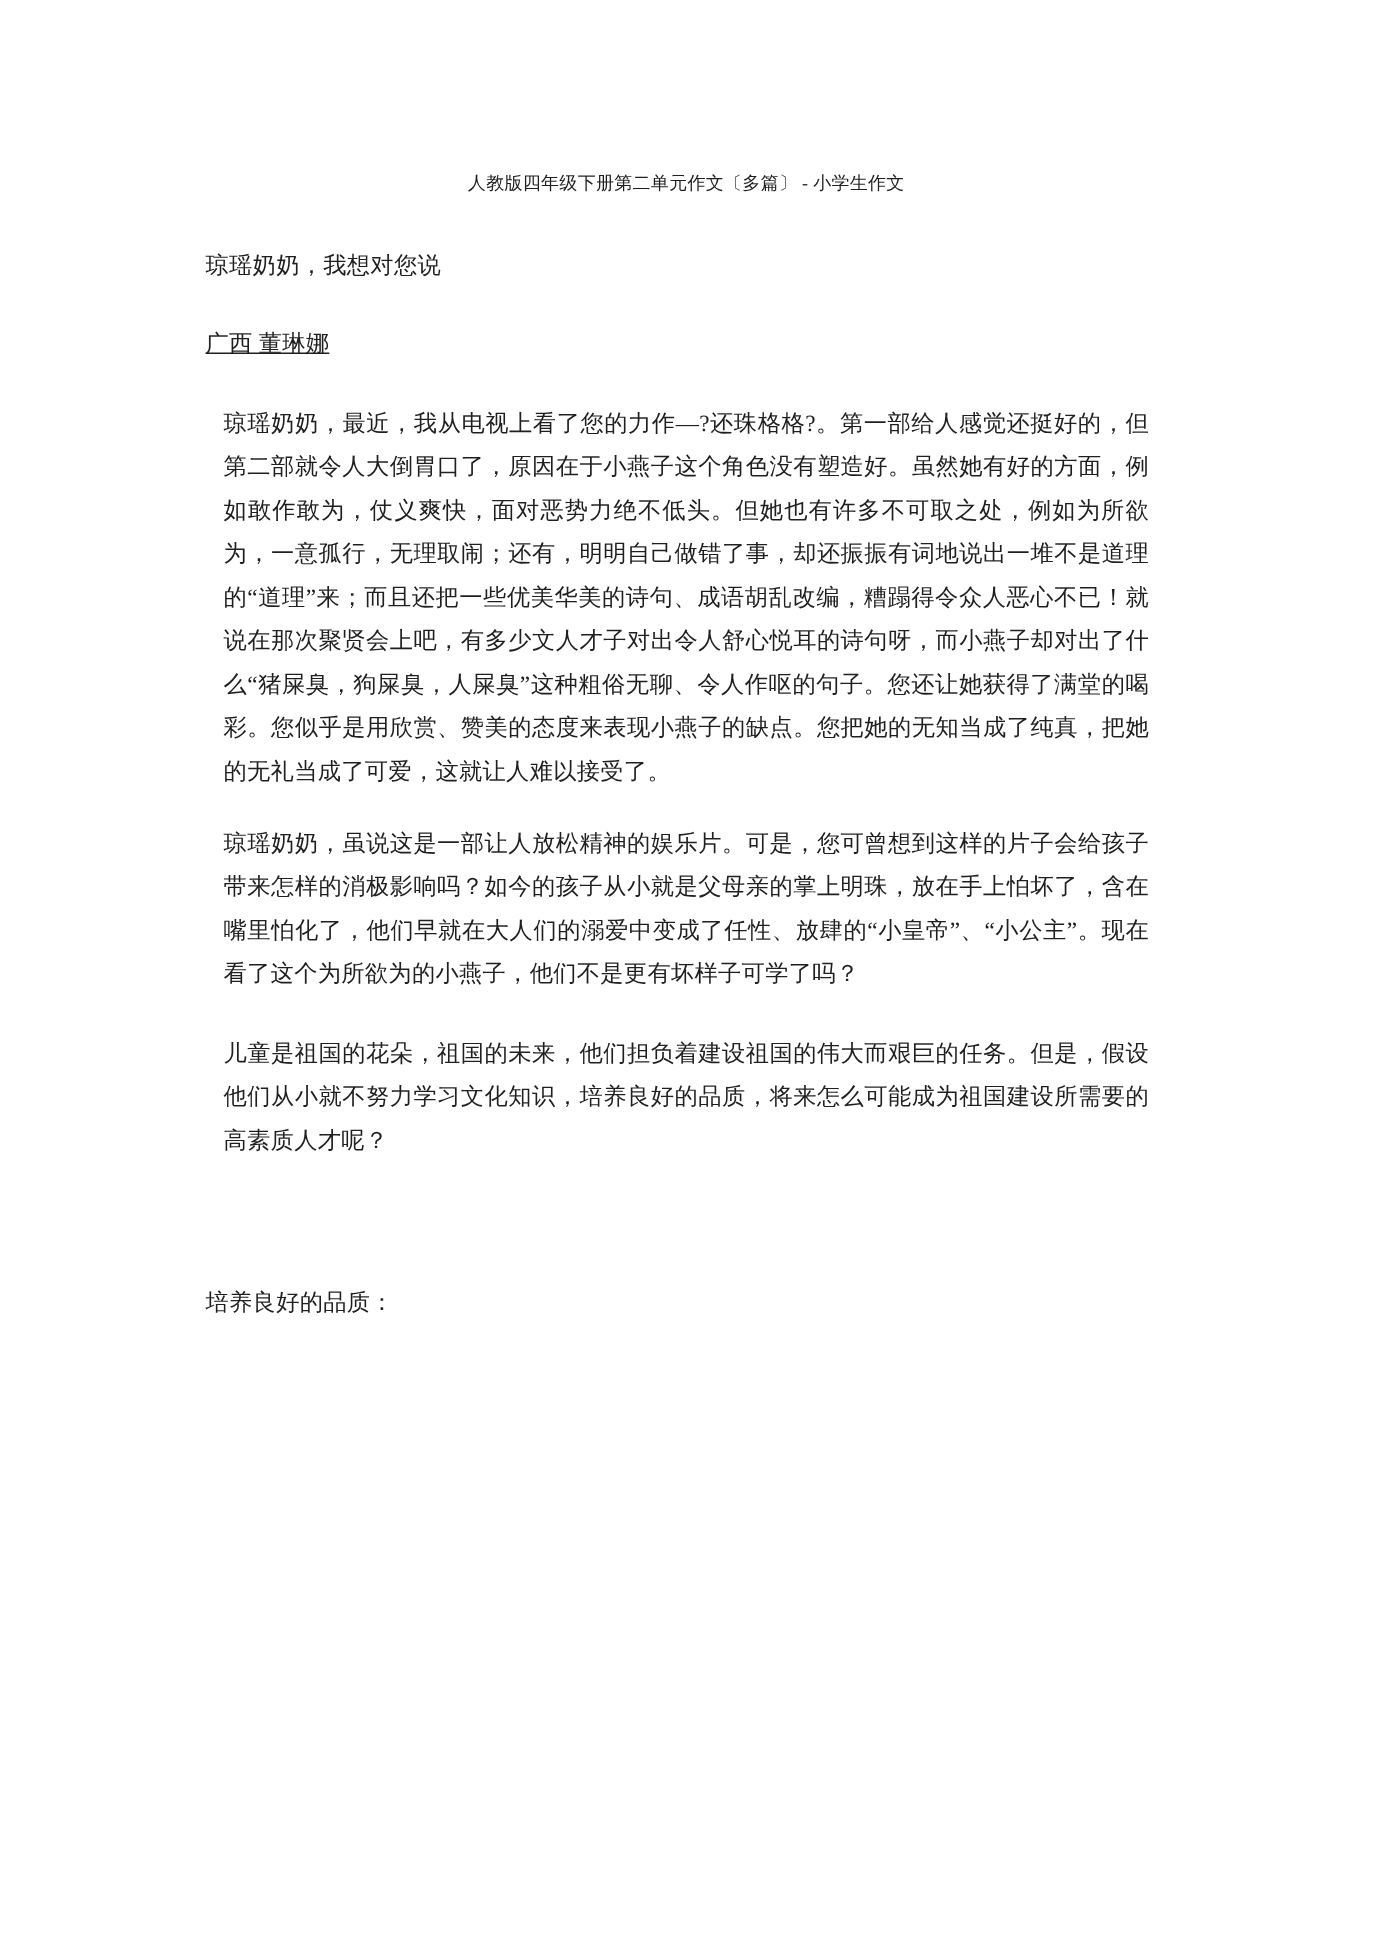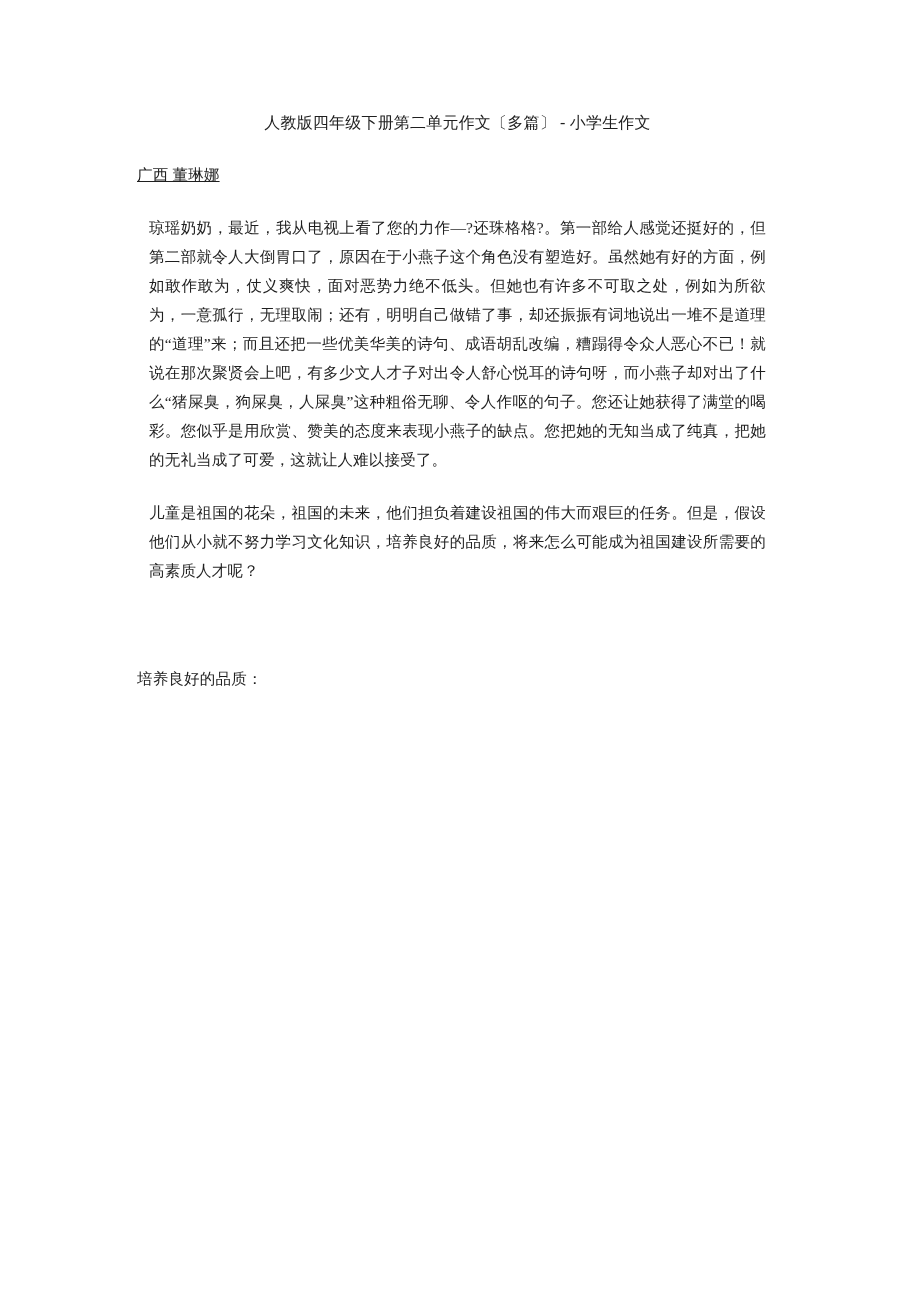--- a/index.html
+++ b/index.html
@@ -19,21 +19,21 @@
     width: 920px;
     height: 1302px;
     padding-top: 108px;
     background: #ffffff;
   }
   .content {
     width: 641px;
     margin-left: 137px;
   }
   .doc-title {
-    font-size: 16px;
+    font-size: 12px;
     font-weight: normal;
     text-align: center;
     line-height: 29px;
     margin: 0;
     letter-spacing: 0.2px;
   }
   .line {
     font-size: 15.5px;
     line-height: 29px;
     margin: 0;
@@ -57,25 +57,27 @@
   .greeting   { margin-top: 78px; }
 </style>
 </head>
 <body>
 
 <div class="page">
   <div class="content">
 
     <h1 class="doc-title">人教版四年级下册第二单元作文〔多篇〕 - 小学生作文</h1>
 
+    <p class="line essay-title">琼瑶奶奶，我想对您说</p>
 
     <p class="line byline">广西 董琳娜</p>
 
     <p class="para para-1">琼瑶奶奶，最近，我从电视上看了您的力作—?还珠格格?。第一部给人感觉还挺好的，但第二部就令人大倒胃口了，原因在于小燕子这个角色没有塑造好。虽然她有好的方面，例如敢作敢为，仗义爽快，面对恶势力绝不低头。但她也有许多不可取之处，例如为所欲为，一意孤行，无理取闹；还有，明明自己做错了事，却还振振有词地说出一堆不是道理的“道理”来；而且还把一些优美华美的诗句、成语胡乱改编，糟蹋得令众人恶心不已！就说在那次聚贤会上吧，有多少文人才子对出令人舒心悦耳的诗句呀，而小燕子却对出了什么“猪屎臭，狗屎臭，人屎臭”这种粗俗无聊、令人作呕的句子。您还让她获得了满堂的喝彩。您似乎是用欣赏、赞美的态度来表现小燕子的缺点。您把她的无知当成了纯真，把她的无礼当成了可爱，这就让人难以接受了。</p>
 
+    <p class="para para-2">琼瑶奶奶，虽说这是一部让人放松精神的娱乐片。可是，您可曾想到这样的片子会给孩子带来怎样的消极影响吗？如今的孩子从小就是父母亲的掌上明珠，放在手上怕坏了，含在嘴里怕化了，他们早就在大人们的溺爱中变成了任性、放肆的“小皇帝”、“小公主”。现在看了这个为所欲为的小燕子，他们不是更有坏样子可学了吗？</p>
 
     <p class="para para-3">儿童是祖国的花朵，祖国的未来，他们担负着建设祖国的伟大而艰巨的任务。但是，假设他们从小就不努力学习文化知识，培养良好的品质，将来怎么可能成为祖国建设所需要的高素质人才呢？</p>
 
 
     <p class="line salutation">培养良好的品质：</p>
 
 
   </div>
 </div>
 

